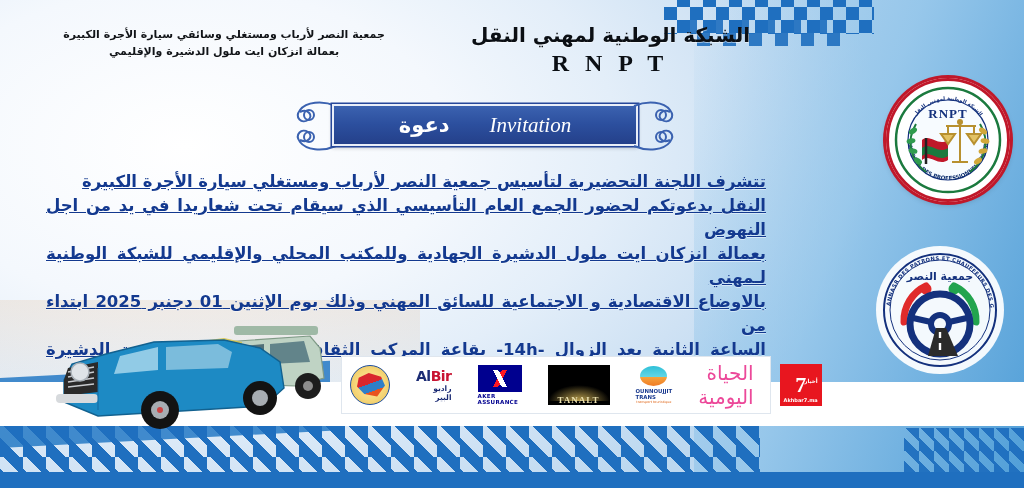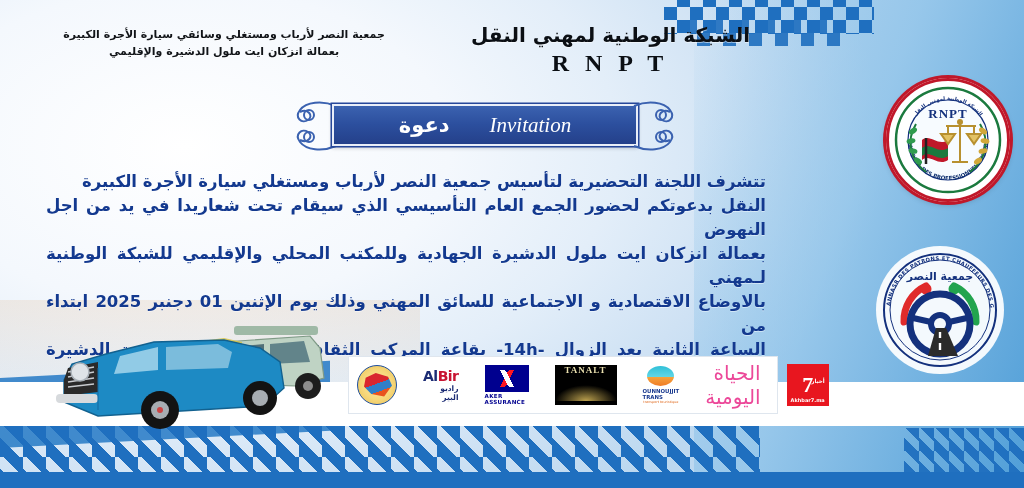--- a/index.html
+++ b/index.html
@@ -87,39 +87,39 @@
   #curl-left { left:-2px; }
   #curl-right { right:-2px; }
 
   
   #body-text {
     position:absolute; right:258px; top:170px; width:720px;
     direction:rtl; text-align:justify;
     color:#13398f; font-weight:700; font-size:16.5px; line-height:1.42;
     text-shadow:0 1px 0 rgba(255,255,255,.45);
   }
-  #body-text p { margin:0 0 1px 0; }
+  #body-text p { margin:0 0 1px 0;text-decoration:underline; }
 
   
   .logo-circle { position:absolute; border-radius:50%; }
   #logo-rnpt { right:14px; top:78px; width:124px; height:124px;
       background:#ffffff; box-shadow:0 0 0 3px #c0182a, 0 2px 6px rgba(0,0,0,.25);
       overflow:hidden; }
   #logo-nasr { right:20px; top:246px; width:128px; height:128px;
       background:rgba(255,255,255,.92); overflow:hidden; }
 
   .ring-text { font-size:5.2px; fill:#14317d; font-weight:700; letter-spacing:.4px; }
   .ring-text-red { font-size:5.4px; fill:#0f2f6e; font-weight:700; }
 
   
   #cars { position:absolute; left:28px; bottom:44px; width:310px; height:130px; }
 
   
   #sponsors {
-    position:absolute; left:348px; top:356px; width:430px; height:58px;
+    position:absolute; left:341px; top:356px; width:430px; height:58px;
     background:#ffffff; border:1px solid #dfe6ee;
     display:flex; align-items:center; justify-content:space-around;
     padding:0 8px;
     gap:26px;
   }
   .sp { display:flex; flex-direction:column; align-items:center; justify-content:center; }
   .sp-morocco { width:40px; height:40px; border-radius:50%;
      background:radial-gradient(circle at 50% 50%, #ffe9a8 0%, #f6d77a 55%, #e8bf52 100%);
      border:1.5px solid #1f4e9c; position:relative; overflow:hidden; }
   .sp-morocco .mshape { position:absolute; left:6px; top:7px; width:28px; height:24px;
@@ -130,21 +130,21 @@
   .sp-albir .word b { color:#1c2c74; }
   .sp-albir .ar { font-size:7.5px; color:#1c2c74; font-weight:700; direction:rtl; }
   .sp-axa { display:flex; flex-direction:column; align-items:center; }
   .sp-axa .mark { width:44px; height:27px; background:#00008f; position:relative; }
   .sp-axa .mark:after { content:""; position:absolute; left:7px; top:5px; width:30px; height:17px;
       background:
         linear-gradient(62deg,transparent 43%,#ffffff 43%,#ffffff 57%,transparent 57%),
         linear-gradient(-62deg,transparent 43%,#ff1721 43%,#ff1721 57%,transparent 57%); }
   .sp-axa .cap { font-size:5.6px; color:#00008f; font-weight:700; letter-spacing:.3px; margin-top:1px; }
   .sp-tanalt { width:62px; height:40px; background:#000000; position:relative;
-      display:flex; align-items:flex-start; justify-content:center; overflow:hidden; }
+      display:flex; align-items:flex-end; justify-content:center; overflow:hidden; }
   .sp-tanalt span { color:#e9dfae; font-size:9px; font-weight:700; letter-spacing:1px;
       font-family:"Liberation Serif","DejaVu Serif",serif; z-index:2; }
   .sp-tanalt:before { content:""; position:absolute; left:0; bottom:4px; width:100%; height:16px;
       background:radial-gradient(ellipse at 50% 100%, rgba(222,190,92,.85) 0%, rgba(0,0,0,0) 70%); }
   .sp-ounnoujjit { width:52px; height:40px; background:#ffffff;
       display:flex; flex-direction:column; align-items:center; justify-content:center; }
   .sp-ounnoujjit .disc { width:27px; height:20px; border-radius:50%;
       background:linear-gradient(180deg,#2fc0d8 0%,#62d6e6 55%,#f5a23c 56%,#f07c26 100%); }
   .sp-ounnoujjit .nm { font-size:5.4px; color:#1a3a8f; font-weight:700; margin-top:2px; }
   .sp-ounnoujjit .sub { font-size:3.4px; color:#e06a1e; }

